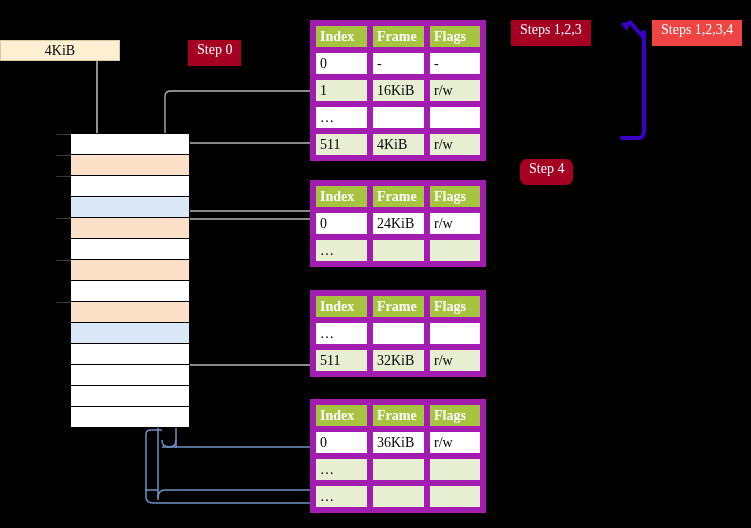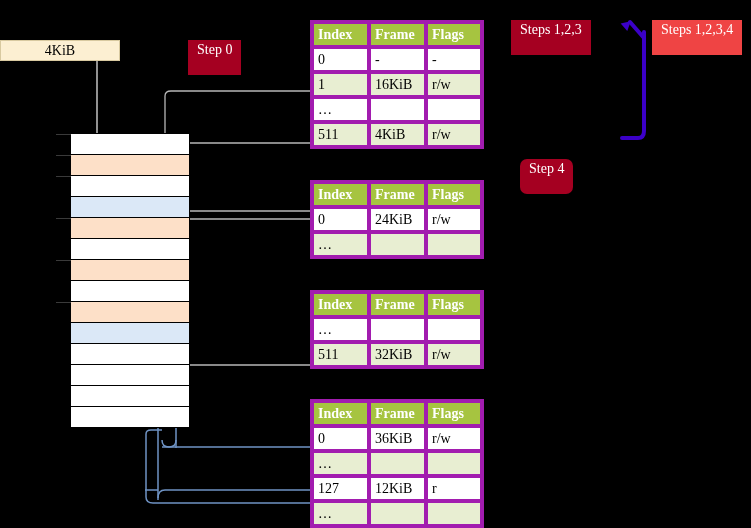--- a/index.html
+++ b/index.html
@@ -9,21 +9,21 @@
     color:#000;
   }
   .stage{position:absolute;inset:0;}
 
   
   .badge{
     position:absolute;
     font-family:"Liberation Serif", serif;
     font-size:14px;
     color:#ffffff;
-    padding:2px 9px 18px 9px;
+    padding:2px 9px 9px 9px;
     white-space:nowrap;
     line-height:15px;
     box-sizing:border-box;
   }
   .badge.red{background:#a50021;}
   .badge.purple{background:#ef4444;}
 
   
   .memlabel{
     position:absolute;
@@ -37,21 +37,21 @@
   }
 
   
   .ptable{
     position:absolute;
     border-collapse:collapse;
     background:#ffffff;
     box-shadow:1px 1px 0 #000;
   }
   .ptable td,.ptable th{
-    border:4px solid #a21caf;
+    border:6px solid #a21caf;
     font-size:14px;
     height:23px;
     padding:0 4px;
     box-sizing:border-box;
     text-align:left;
     font-weight:normal;
     line-height:21px;
     white-space:nowrap;
   }
   .ptable th{
@@ -279,25 +279,20 @@
           <tr class="plain">
             <td class="c0">0</td>
             <td class="c1">36KiB</td>
             <td class="c2">r/w</td>
           </tr>
           <tr class="alt">
             <td class="c0">…</td>
             <td class="c1"></td>
             <td class="c2"></td>
           </tr>
-          <tr class="plain">
-            <td class="c0">127</td>
-            <td class="c1">12KiB</td>
-            <td class="c2">r</td>
-          </tr>
           <tr class="alt">
             <td class="c0">…</td>
             <td class="c1"></td>
             <td class="c2"></td>
           </tr>
         </tbody>
       </table>
     </div>
 
 </div>

